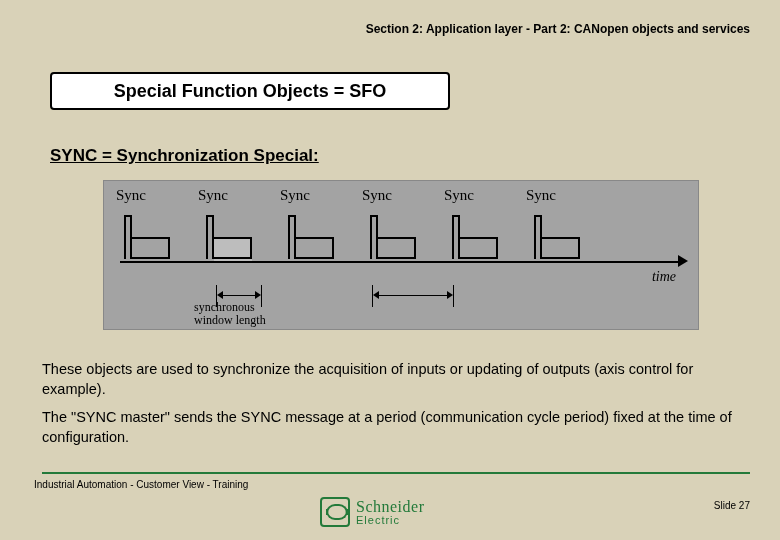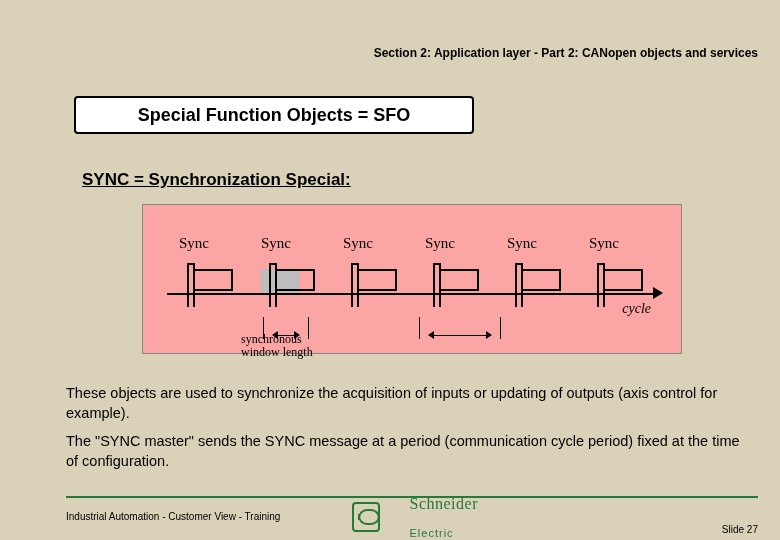--- a/index.html
+++ b/index.html
@@ -1,15 +1,15 @@
 <!DOCTYPE html>
 <html><head>
 <meta charset="utf-8">
 <style>
-  * { box-sizing: border-box; margin: 8px; padding: 0; }
+  * { box-sizing: border-box; margin: 0; padding: 0; }
   html, body { width: 780px; height: 540px; }
   body {
     background: #d9d2b8;
     font-family: Arial, Helvetica, sans-serif;
     color: #000;
     position: relative;
     overflow: hidden;
   }
   .hdr {
     position: absolute;
@@ -30,23 +30,23 @@
   .title-box span {
     font-size: 18px; font-weight: bold;
   }
   .sub {
     position: absolute;
     left: 50px; top: 146px;
     font-size: 17px; font-weight: bold;
   }
   .diagram {
     position: absolute;
-    left: 118px; top: 180px;
-    width: 540px; height: 150px;
-    background: #fca5a5;
+    left: 103px; top: 180px;
+    width: 596px; height: 150px;
+    background: #a3a3a3;
     border: 1px solid #888;
   }
   .pulse-row { position: absolute; left: 20px; right: 20px; top: 34px; height: 50px; }
   .pulse {
     position: absolute; top: 0; width: 68px; height: 44px;
   }
   .pulse .bar {
     position: absolute; left: 0; top: 0; width: 8px; height: 44px;
     border-left: 2px solid #000; border-right: 2px solid #000; border-top: 2px solid #000;
   }
@@ -86,21 +86,21 @@
     border-left: 6px solid #000; border-top: 4px solid transparent; border-bottom: 4px solid transparent; }
   .meas-lbl {
     position: absolute; top: 120px; text-align: left;
     font-family: "Times New Roman", serif; font-size: 12px; line-height: 1.05;
   }
   .para1 { position: absolute; left: 42px; right: 40px; top: 360px; font-size: 14.5px; line-height: 1.35; }
   .para2 { position: absolute; left: 42px; right: 40px; top: 408px; font-size: 14.5px; line-height: 1.35; }
   .footer-rule { position: absolute; left: 42px; right: 30px; top: 472px; height: 2px; background: #237a3a; }
   .foot-left { position: absolute; left: 34px; top: 478px; font-size: 10px; line-height: 1.3; }
   .slide-num { position: absolute; right: 30px; top: 500px; font-size: 10px; }
-  .logo { position: absolute; left: 320px; top: 474px; width: 150px; height: 38px; display: flex; align-items: center; gap: 6px; }
+  .logo { position: absolute; left: 320px; top: 493px; width: 150px; height: 38px; display: flex; align-items: center; gap: 6px; }
   .logo-mark { width: 30px; height: 30px; border: 2px solid #237a3a; border-radius: 4px; position: relative; }
   .logo-mark::before { content: ""; position: absolute; left: 4px; top: 5px; width: 18px; height: 9px; border: 2px solid #237a3a; border-bottom: none; border-radius: 9px 9px 0 0; }
   .logo-mark::after { content: ""; position: absolute; left: 4px; bottom: 5px; width: 18px; height: 9px; border: 2px solid #237a3a; border-top: none; border-radius: 0 0 9px 9px; }
   .logo-text { display: flex; flex-direction: column; line-height: 1; }
   .logo-text .a { font-family: "Times New Roman", serif; font-size: 16px; color: #237a3a; letter-spacing: 0.5px; }
   .logo-text .b { font-family: Arial; font-size: 11px; color: #237a3a; letter-spacing: 1px; }
 </style>
 </head>
 <body>
 
@@ -143,21 +143,21 @@
         <div class="window"></div>
     </div>
     <div class="pulse" style="left:410px">
       <div class="lbl">Sync</div>
       <div class="bar"></div>
         <div class="window"></div>
     </div>
   </div>
   <div class="timeaxis"></div>
   <div class="arrowhead"></div>
-  <div class="time-lbl">cycle</div>
+  <div class="time-lbl">time</div>
 
   <div class="meas" style="left:112px; width:46px">
     <div class="al"></div>
       <div class="bar"></div>
       <div class="ar"></div>
   </div>
   <div class="meas-lbl" style="left:90px; width:120px">synchronous<br>window length</div>
 
   <div class="meas" style="left:268px; width:82px">
     <div class="al"></div>

